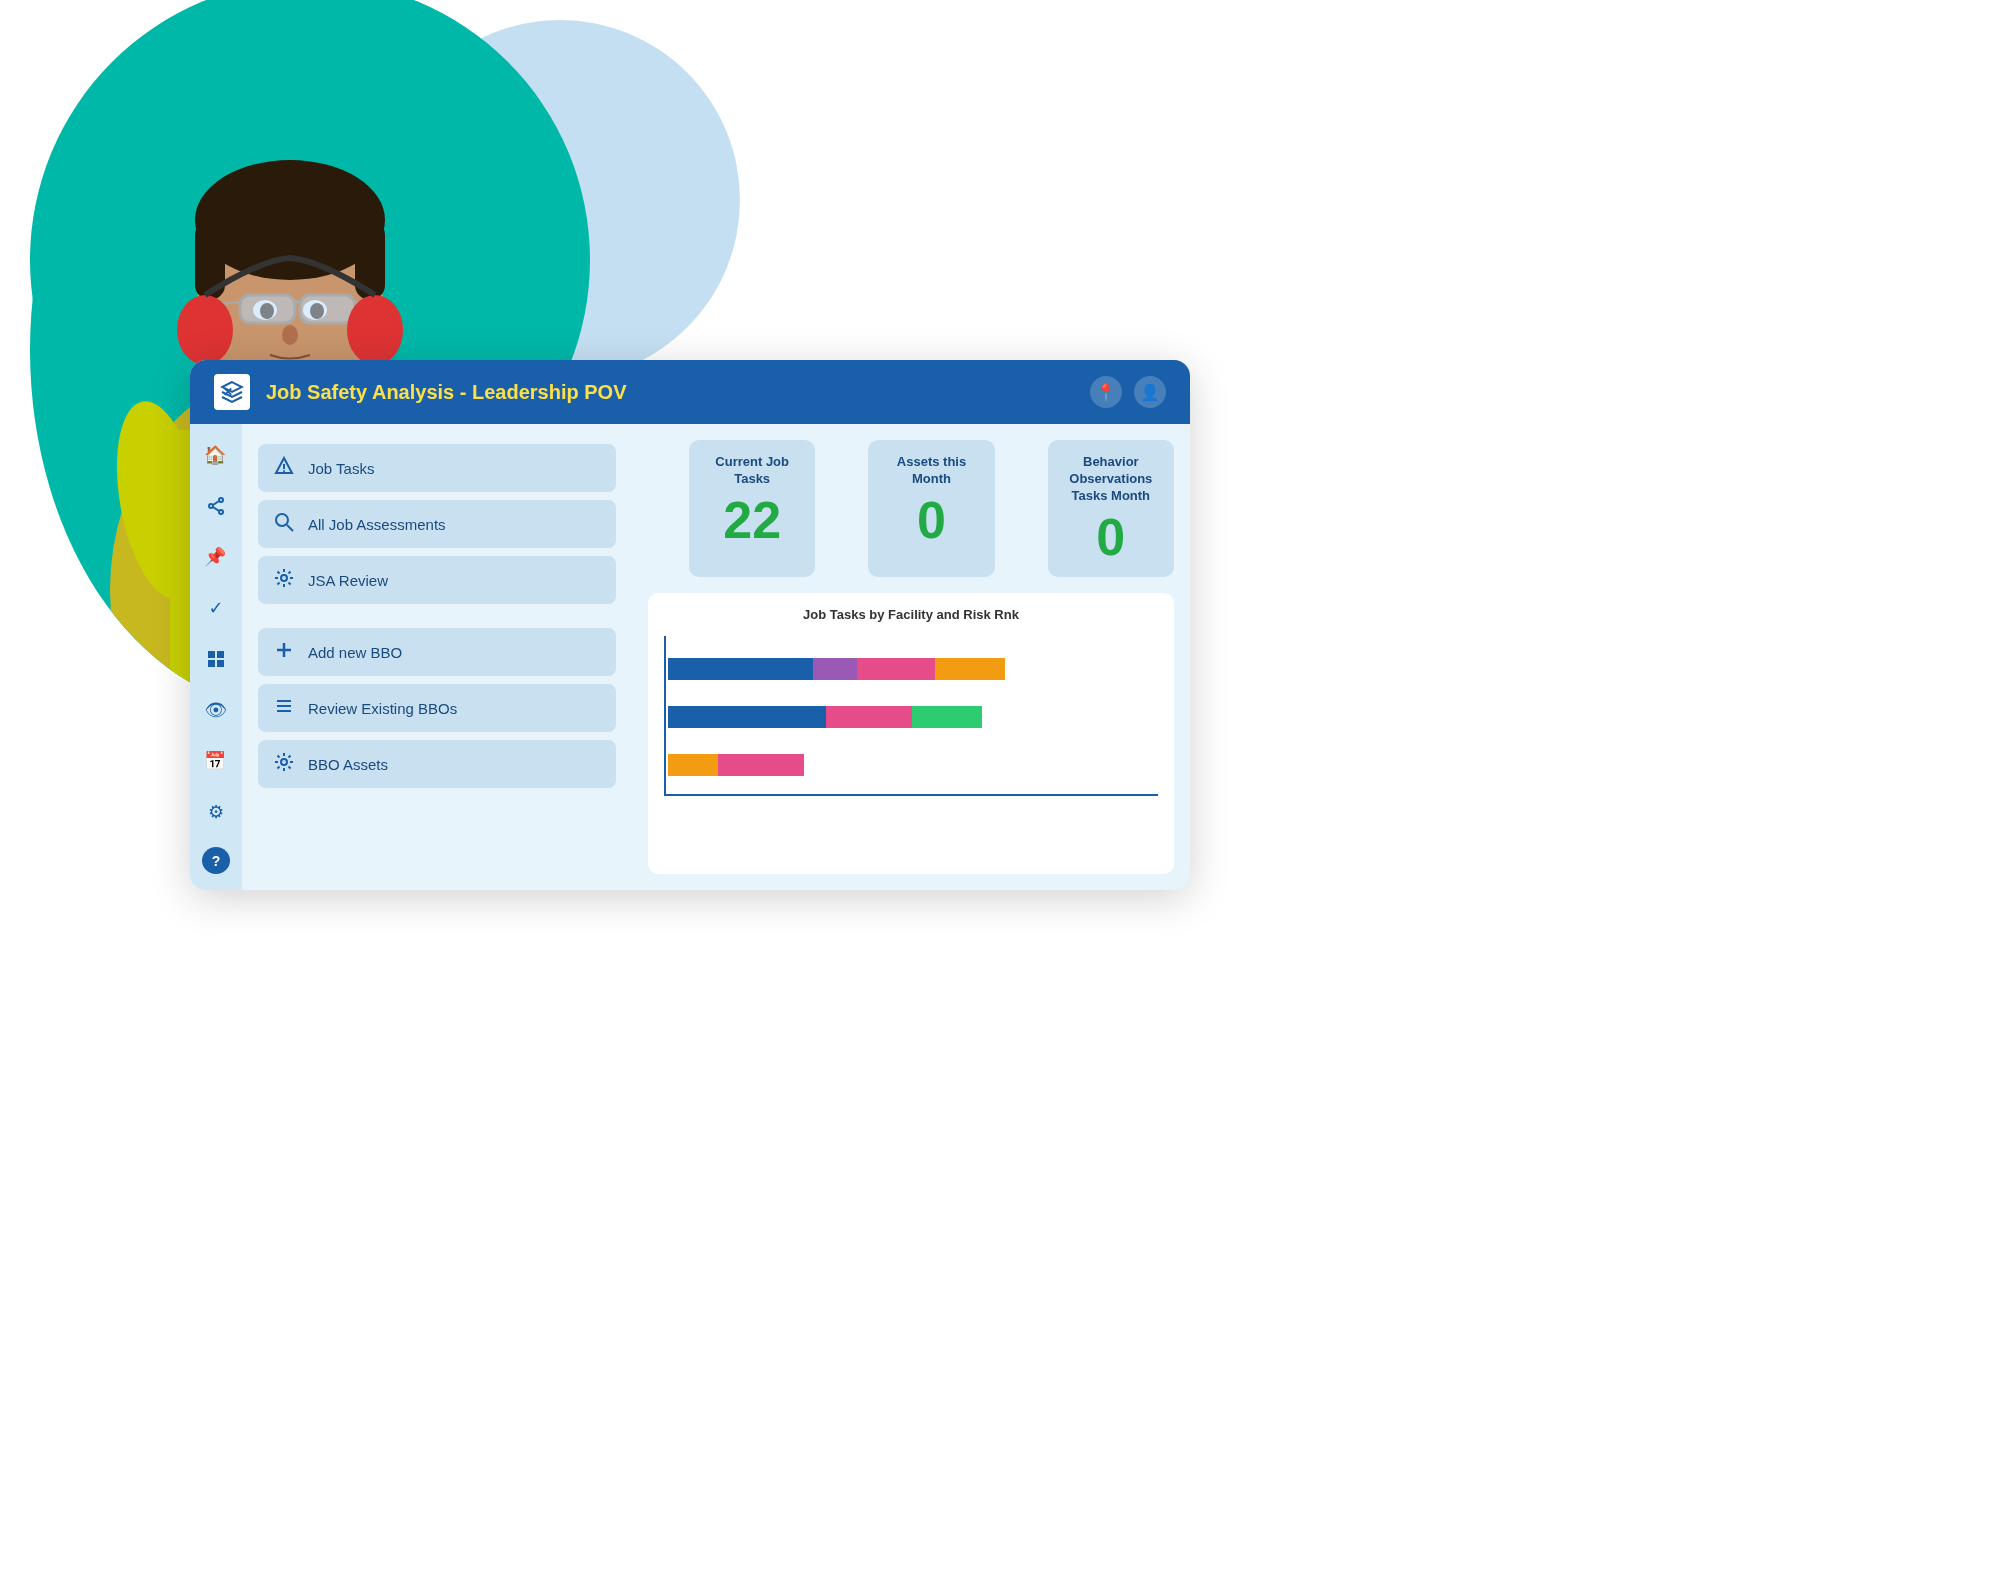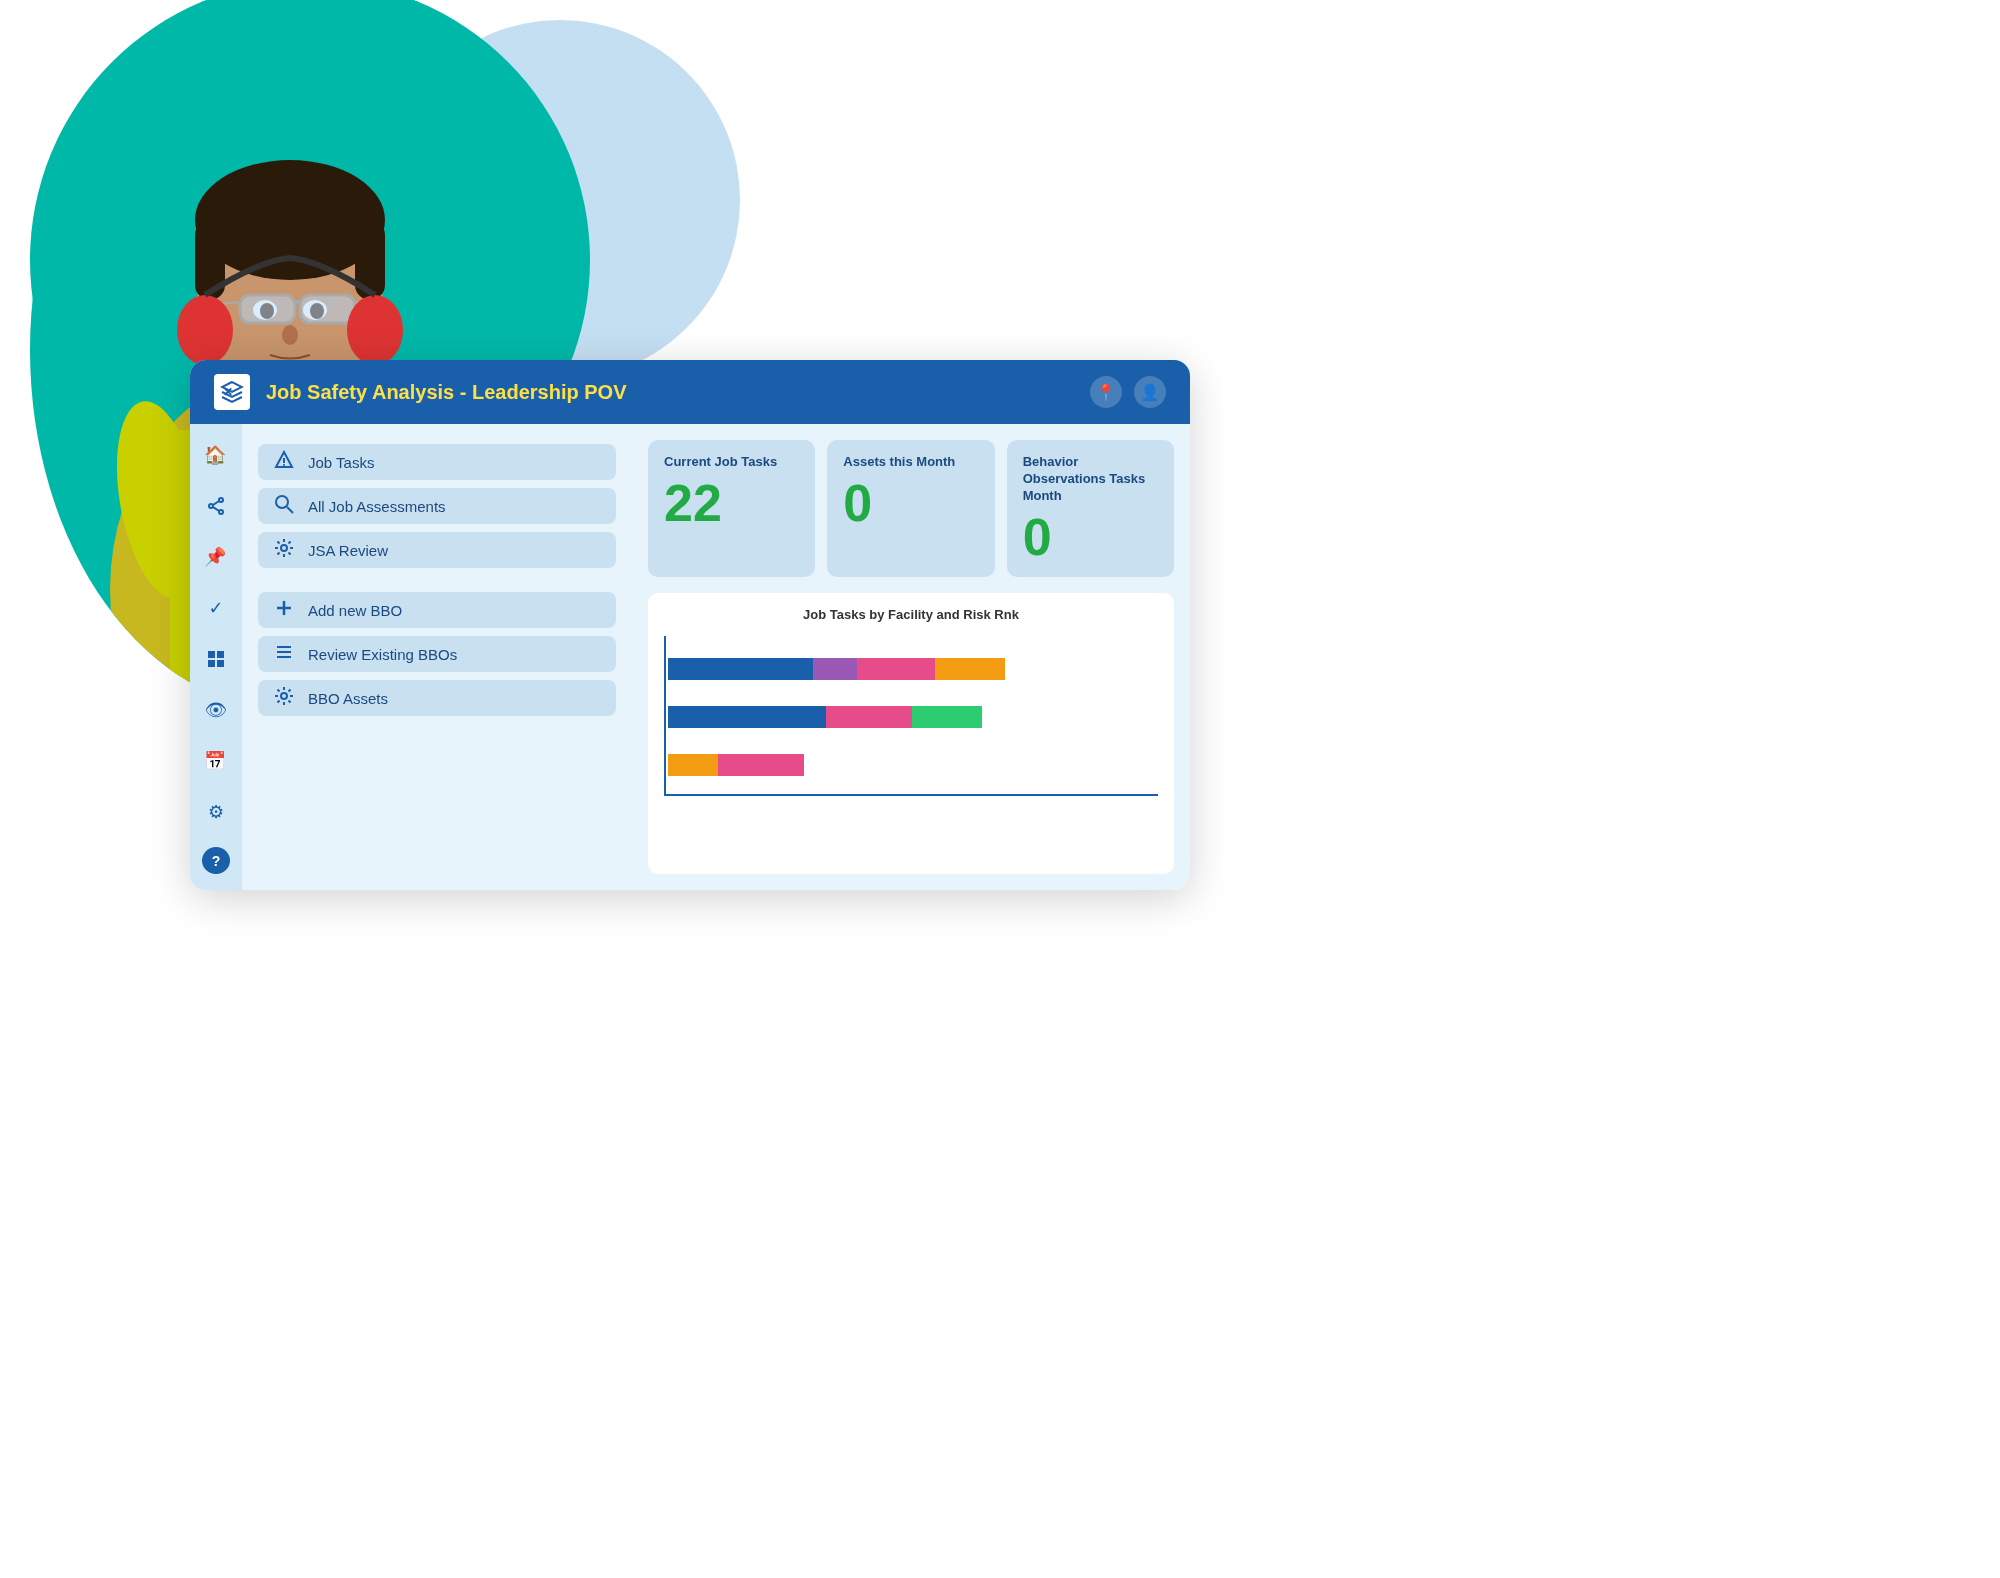--- a/index.html
+++ b/index.html
@@ -117,21 +117,21 @@
     .menu-group {
       display: flex;
       flex-direction: column;
       gap: 8px;
       margin-bottom: 16px;
     }
 
     .menu-item {
       background: #c8e0f0;
       border-radius: 8px;
-      height: 36px;
+      height: 48px;
       display: flex;
       align-items: center;
       padding: 0 16px;
       gap: 14px;
       cursor: pointer;
       transition: background 0.15s;
     }
 
     .menu-icon {
       color: #1a5faa;
@@ -159,20 +159,22 @@
     .stats-row {
       display: flex;
       gap: 12px;
     }
 
     .stat-card {
       flex: 1;
       background: #c8e0f0;
       border-radius: 10px;
       padding: 14px 16px;
+      text-align: center;
+      margin-left: 41px;
     }
 
     .stat-label {
       font-size: 13px;
       color: #1a4a80;
       font-weight: 600;
       margin-bottom: 6px;
       line-height: 1.3;
     }
 

